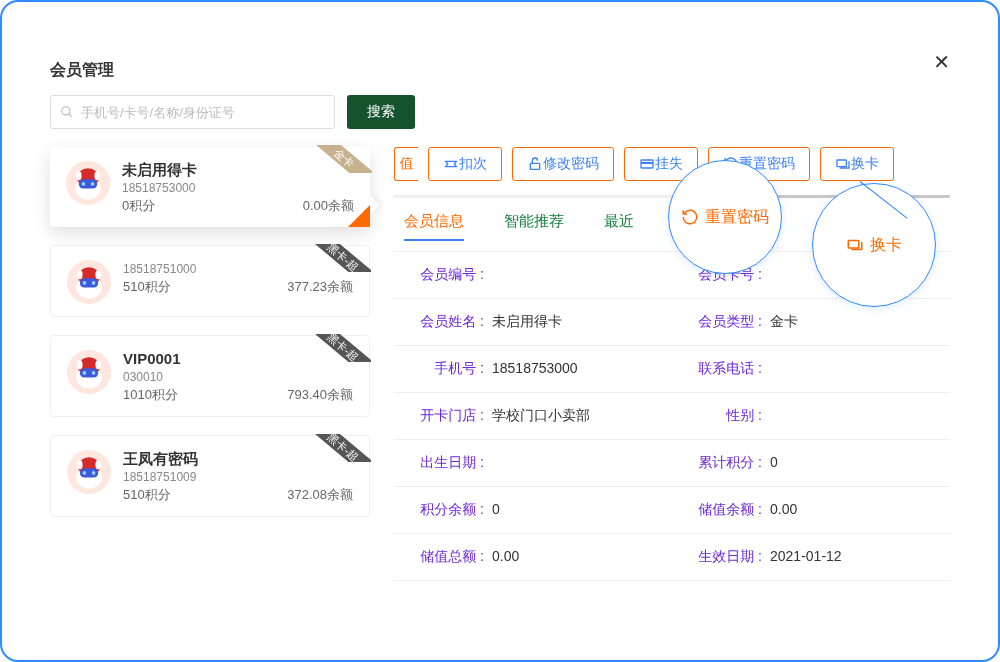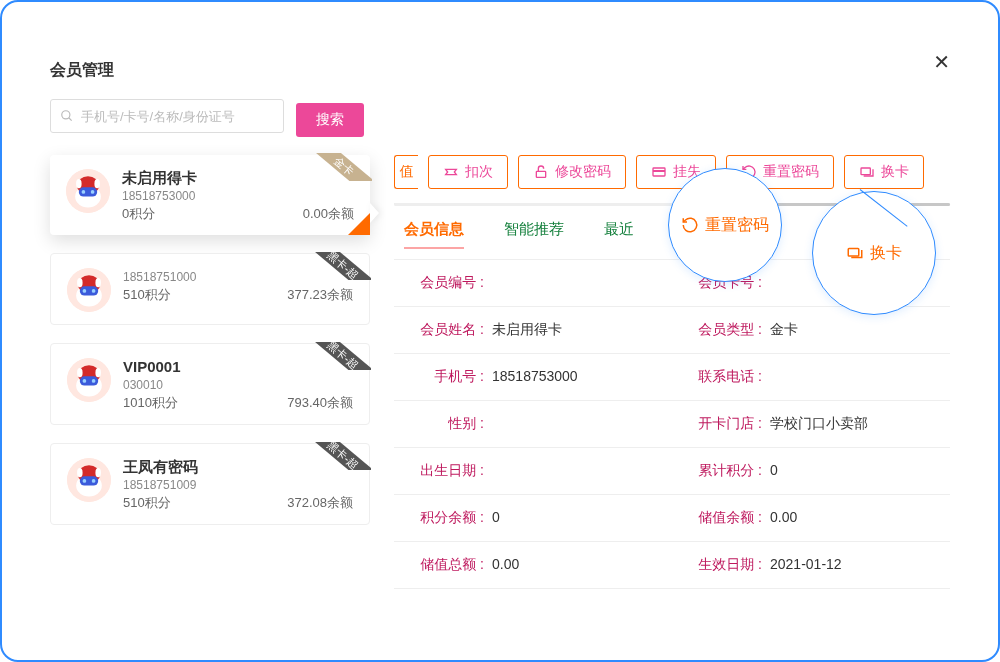--- a/index.html
+++ b/index.html
@@ -7,28 +7,28 @@
   .outer-frame {
     width: 1000px; height: 662px; border: 2px solid #2f8bff; border-radius: 18px; position: relative; overflow: hidden; background: #fff;
   }
   .modal {
     position: absolute; left: 28px; top: 28px; right: 28px; bottom: 0; background: #fff;
   }
   .modal-header { display: flex; align-items: center; justify-content: space-between; padding: 12px 20px 14px 20px; }
   .modal-title { font-size: 16px; font-weight: 600; margin-top: 18px; }
   .close-x { font-size: 20px; font-weight: 300; cursor: pointer; line-height: 1; }
   .search-row { display: flex; align-items: center; padding: 0 20px 18px 20px; gap: 12px; }
-  .search-input-wrap { position: relative; width: 234px; text-decoration: underline; }
+  .search-input-wrap { position: relative; width: 285px; text-decoration: underline; }
   .search-input {
     width: 100%; height: 34px; border: 1px solid #ddd; border-radius: 3px; padding: 0 12px 0 30px; font-size: 13px; color: #333;
   }
   .search-input::placeholder { color: #bbb; }
   .search-icon { position: absolute; left: 10px; top: 50%; transform: translateY(-50%); width: 14px; height: 14px; }
   .search-btn {
-    height: 34px; padding: 0 20px; background: #ec4899; color: #fff; border: none; border-radius: 3px; font-size: 14px; cursor: pointer; margin-top: 8px;
+    height: 34px; padding: 0 20px; background: #14532d; color: #fff; border: none; border-radius: 3px; font-size: 14px; cursor: pointer;
   }
   .content-row { display: flex; padding: 0 20px; }
 
   
   .left-col { width: 320px; flex: 0 0 320px; }
   .card {
     position: relative; background: #fff; border: 1px solid #eee; border-radius: 4px; padding: 14px 16px 12px 16px; margin-bottom: 18px;
   }
   .card.selected { box-shadow: 0 6px 18px rgba(0,0,0,.13); border: none; }
   .card-corner-sel {
@@ -49,33 +49,33 @@
   .avatar svg { width: 100%; height: 100%; }
   .card-info { flex: 1; min-width: 0; }
   .card-name { font-size: 15px; font-weight: 600; color: #333; line-height: 18px; }
   .card-sub { font-size: 12px; color: #888; margin-top: 2px; }
   .card-foot { display: flex; justify-content: space-between; margin-top: 2px; font-size: 13px; color: #666; }
 
   
   .right-col { flex: 1; padding-left: 24px; position: relative; }
   .toolbar-row { display: flex; gap: 10px; padding-bottom: 14px; border-bottom: 1px solid #eee; position: relative; }
   .tool-btn {
-    display: inline-flex; align-items: center; gap: 6px; height: 34px; padding: 0 14px; border: 1px solid #ff6a00; color: #ec4899; border-radius: 3px; font-size: 14px; background: #fff; cursor: pointer; white-space: nowrap;
+    display: inline-flex; align-items: center; height: 34px; padding: 0 14px; border: 1px solid #ff6a00; color: #3b82f6; border-radius: 3px; font-size: 14px; background: #fff; cursor: pointer; white-space: nowrap;
   }
   .tool-btn svg, .tool-btn .ico { width: 16px; height: 16px; }
   .tool-stub { flex: 0 0 auto; width: 24px; height: 34px; border: 1px solid #ff6a00; border-right: none; border-radius: 3px 0 0 3px; display: flex; align-items: center; justify-content: center; color: #ff6a00; }
   .scroll-indicator { position: absolute; left: 0; right: 0; bottom: -3px; height: 3px; background: #eee; border-radius: 3px; }
   .scroll-indicator::after{ content:""; position:absolute; right:0; width:40%; top:0; bottom:0; background:#c7c7c7; border-radius:3px;}
   .tabs { display: flex; gap: 40px; font-size: 15px; padding: 16px 0 10px 10px; }
   .tab { cursor: pointer; color: #15803d; padding-bottom: 8px; }
-  .tab.active { color: #ff6a00; border-bottom: 2px solid #fca5a5; font-weight: 700; }
+  .tab.active { color: #ff6a00; border-bottom: 2px solid #3b82f6; font-weight: 400; }
   .detail-grid { border-top: 1px solid #eee; }
   .detail-row { display: flex; }
   .detail-cell { flex: 1; display: flex; padding: 14px 8px; border-bottom: 1px solid #eee; font-size: 14px; }
-  .detail-cell .label { width: 82px; text-align: right; color: #be185d; flex: 0 0 82px; }
+  .detail-cell .label { width: 82px; text-align: right; color: #6d28d9; flex: 0 0 82px; }
   .detail-cell .value { padding-left: 8px; color: #333; flex: 1; }
 
   
   .zoom {
     position: absolute; border: 1px solid #2f8bff; background: #fff; border-radius: 50%; display: flex; align-items: center; justify-content: center; font-size: 16px; box-shadow: 0 2px 8px rgba(47,139,255,.15);
   }
   .zoom-inner { display: flex; align-items: center; gap: 6px; color: #ff6a00; }
   .zoom-inner svg { width: 18px; height: 18px; }
   .zoom-line { position: absolute; background: #2f8bff; height: 1px; transform-origin: left center; }
 </style>
@@ -275,26 +275,26 @@
                 <span class="label">手机号 :</span>
                 <span class="value">18518753000</span>
               </div>
               <div class="detail-cell">
                 <span class="label">联系电话 :</span>
                 <span class="value"></span>
               </div>
             </div>
             <div class="detail-row">
               <div class="detail-cell">
+                <span class="label">开卡门店 :</span>
+                <span class="value">学校门口小卖部</span>
+              </div>
+              <div class="detail-cell">
                 <span class="label">性别 :</span>
                 <span class="value"></span>
-              </div>
-              <div class="detail-cell">
-                <span class="label">开卡门店 :</span>
-                <span class="value">学校门口小卖部</span>
               </div>
             </div>
             <div class="detail-row">
               <div class="detail-cell">
                 <span class="label">出生日期 :</span>
                 <span class="value"></span>
               </div>
               <div class="detail-cell">
                 <span class="label">累计积分 :</span>
                 <span class="value">0</span>

